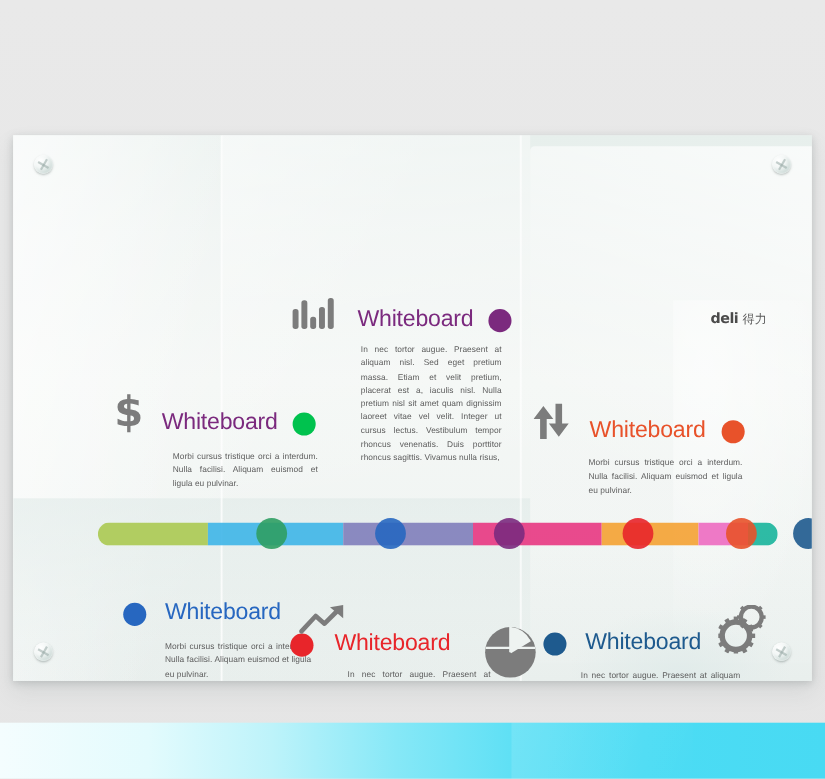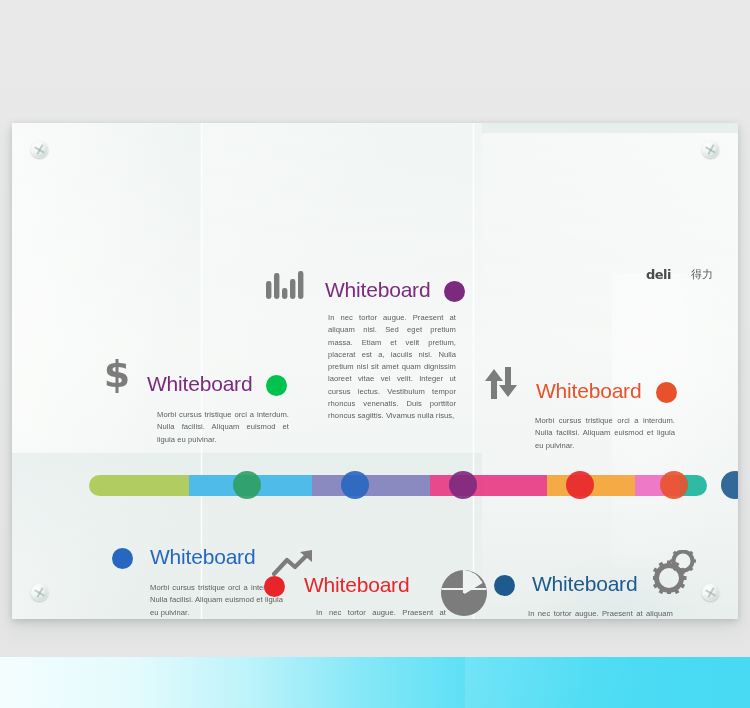--- a/index.html
+++ b/index.html
@@ -117,24 +117,24 @@
   .screw::after  { left: 7.5px; top: 3px; width: 1.6px; height: 11px; transform: rotate(30deg); }
   .screw.tl { left: 19px;  top: 18px; }
   .screw.tr { left: 690px; top: 18px; }
   .screw.bl { left: 19px;  top: 461px; }
   .screw.br { left: 690px; top: 461px; }
 
   
   #brand {
     position: absolute;
     left: 634px;
-    top: 144px;
+    top: 160px;
     display: flex;
     align-items: center;
-    gap: 20px;
+    gap: 4px;
     z-index: 6;
   }
   #brand .brand-latin {
     font-family: "DejaVu Sans", sans-serif;
     font-weight: bold;
     font-size: 13px;
     color: #4b4b4b;
     letter-spacing: -0.5px;
   }
   #brand .brand-cjk {

